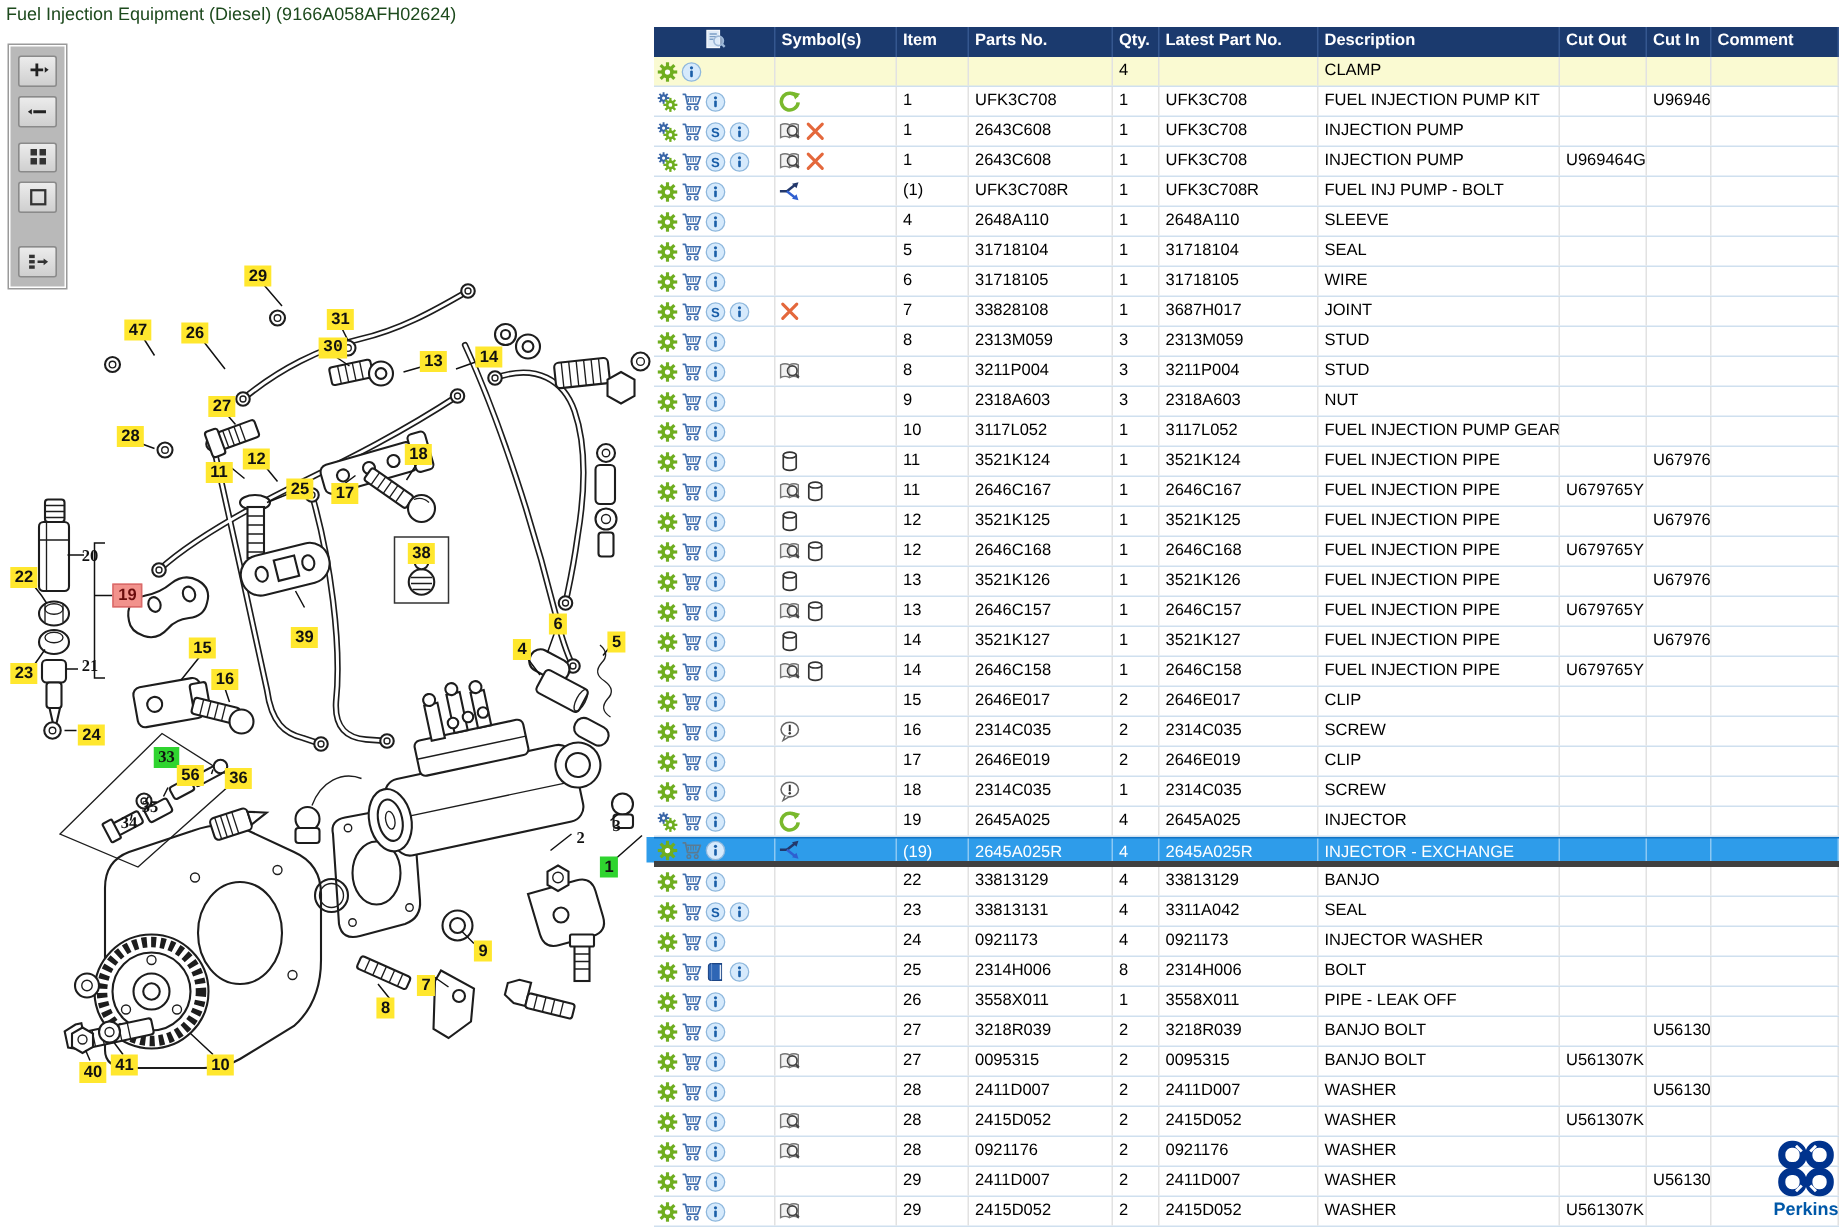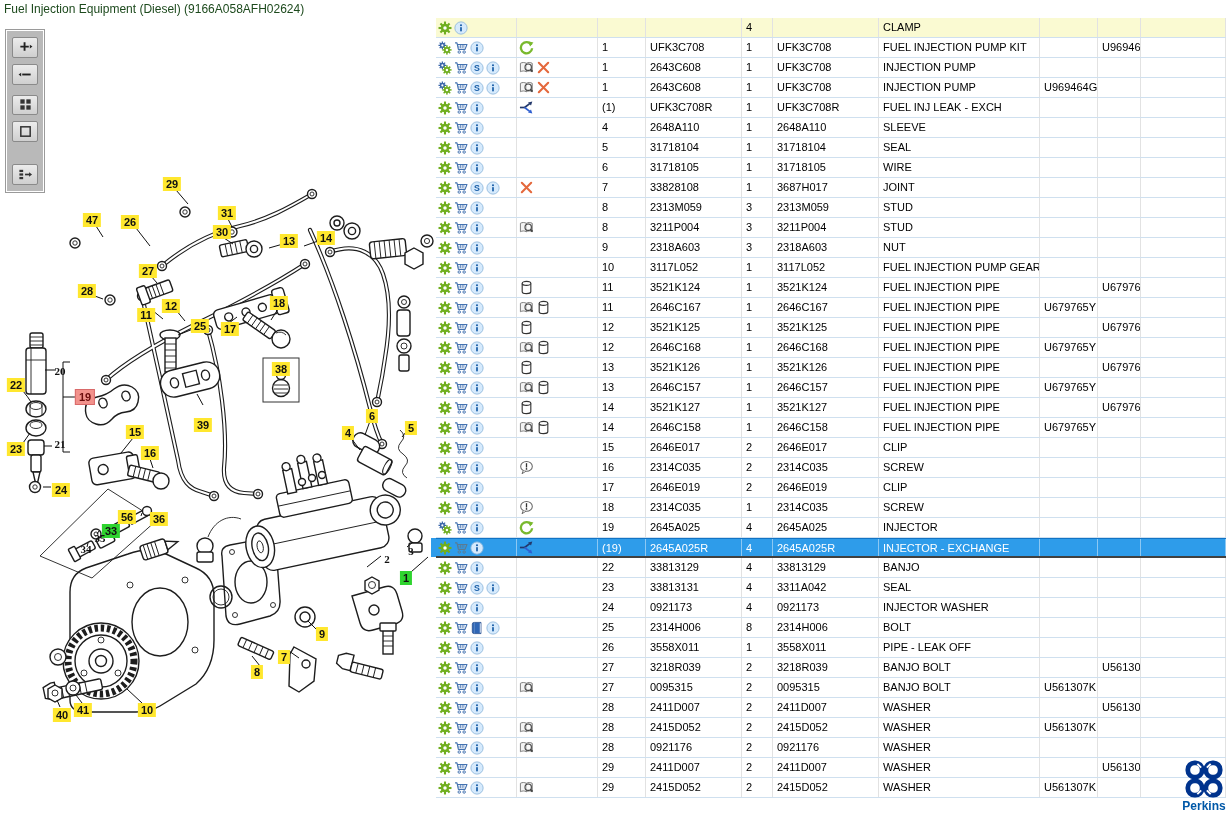--- a/index.html
+++ b/index.html
@@ -31,21 +31,21 @@
   .grid{display:grid;grid-template-columns:81px 81px 48px 96px 31px 106px 161px 58px 43px 85px;}
   .thead{height:20px;background:var(--c-header-bg,#1b3a6e);color:#fff;}
   .thead .c{font-size:11px;font-weight:bold;padding:3px 0 0 4px;border-right:1px solid #35578f;
             box-sizing:border-box;white-space:nowrap;overflow:hidden;}
   .thead .c:first-child{display:flex;justify-content:center;padding-top:1px;}
   .row{height:20px;border-bottom:1px solid #cfe0ef;background:#fff;box-sizing:border-box;position:relative;}
   .row .c{font-size:11px;padding:3px 0 0 4px;border-right:1px solid #e2e2e2;box-sizing:border-box;
           white-space:nowrap;overflow:hidden;color:#000;}
   .row .acts,.row .syms{display:flex;align-items:center;padding:0 0 0 2px;}
   .row.yellow{background:var(--c-highlight-row,#fafad2);}
-  .row.sel{background:var(--c-selected-row,#2e9cea);border-top:1px solid #1273c4;border-bottom:2px solid #404040;}
+  .row.sel{background:var(--c-selected-row,#2e9cea);border-top:1px solid #1273c4;border-bottom:4px solid #404040;}
   .row.sel .c{color:#fff;border-right-color:rgba(255,255,255,.45);}
   .row.sel::before{content:'';position:absolute;left:-5px;top:-1px;bottom:-1px;width:5px;
                    background:var(--c-selected-row,#2e9cea);}
   .ic{display:inline-flex;margin-right:2px;}
   .ic svg{width:14px;height:14px;display:block;}
   .syms .ic svg{width:15px;height:15px;}
   .ic.gray{filter:grayscale(1) opacity(.7);}
   
   .plogo{position:absolute;left:744px;top:742px;width:48px;text-align:center;z-index:2;}
   .plogo svg{width:38px;height:38px;display:block;margin:0 auto;}
@@ -495,24 +495,24 @@
       <span class="lbl plain" style="left: 60px; top: 353px;">20</span>
       <span class="lbl plain" style="left: 60px; top: 426px;">21</span>
       <span class="lbl yellow" style="left: 16px; top: 367px;">22</span>
       <span class="lbl yellow" style="left: 16px; top: 431px;">23</span>
       <span class="lbl yellow" style="left: 61px; top: 472px;">24</span>
       <span class="lbl yellow" style="left: 200px; top: 308px;">25</span>
       <span class="lbl yellow" style="left: 130px; top: 204px;">26</span>
       <span class="lbl yellow" style="left: 148px; top: 253px;">27</span>
       <span class="lbl yellow" style="left: 87px; top: 273px;">28</span>
       <span class="lbl yellow" style="left: 172px; top: 166px;">29</span>
-      <span class="lbl yellow" style="left: 222px; top: 214px;">30</span>
+      <span class="lbl yellow" style="left: 222px; top: 214px; font-family: Liberation Mono, monospace;">30</span>
       <span class="lbl yellow" style="left: 227px; top: 195px;">31</span>
       <span class="lbl yellow" style="left: 92px; top: 202px;">47</span>
-      <span class="lbl green" style="left: 111px; top: 513px;">33</span>
+      <span class="lbl green" style="left: 111px; top: 487px; font-family: Liberation Serif, serif;">33</span>
       <span class="lbl plain" style="left: 86px; top: 531px;">34</span>
       <span class="lbl plain" style="left: 100px; top: 520px;">35</span>
       <span class="lbl yellow" style="left: 143px; top: 501px; margin-left: 16px;">36</span>
       <span class="lbl yellow" style="left: 127px; top: 499px;">56</span>
       <span class="lbl yellow" style="left: 281px; top: 351px;">38</span>
       <span class="lbl yellow" style="left: 203px; top: 407px;">39</span>
       <span class="lbl yellow" style="left: 62px; top: 697px;">40</span>
       <span class="lbl yellow" style="left: 83px; top: 692px;">41</span>
     </div>
   <div class="toolpanel" id="toolpanel">
@@ -538,20 +538,38 @@
       </div>
       <div class="tbtn">
         <svg viewBox="0 0 16 16">
           <use href="#b-panel" xlink:href="#b-panel"></use>
         </svg>
       </div>
     </div>
 </div>
 
 <div id="table">
+  <div class="thead grid" id="thead">
+      <div class="c">
+        <span class="ic">
+          <svg viewBox="0 0 16 16">
+            <use href="#i-listsearch" xlink:href="#i-listsearch"></use>
+          </svg>
+        </span>
+      </div>
+      <div class="c">Symbol(s)</div>
+      <div class="c">Item</div>
+      <div class="c">Parts No.</div>
+      <div class="c">Qty.</div>
+      <div class="c">Latest Part No.</div>
+      <div class="c">Description</div>
+      <div class="c">Cut Out</div>
+      <div class="c">Cut In</div>
+      <div class="c">Comment</div>
+    </div>
   <div id="tbody">
       <div class="row grid yellow">
         <div class="c acts">
           <span class="ic">
             <svg viewBox="0 0 16 16">
               <use href="#i-gear" xlink:href="#i-gear"></use>
             </svg>
           </span>
           <span class="ic">
             <svg viewBox="0 0 16 16">
@@ -713,21 +731,21 @@
           <span class="ic">
             <svg viewBox="0 0 16 16">
               <use href="#i-branch" xlink:href="#i-branch"></use>
             </svg>
           </span>
         </div>
         <div class="c">(1)</div>
         <div class="c">UFK3C708R</div>
         <div class="c">1</div>
         <div class="c">UFK3C708R</div>
-        <div class="c">FUEL INJ LEAK - EXCH</div>
+        <div class="c">FUEL INJ PUMP - BOLT</div>
         <div class="c"></div>
         <div class="c"></div>
         <div class="c"></div>
       </div>
       <div class="row grid">
         <div class="c acts">
           <span class="ic">
             <svg viewBox="0 0 16 16">
               <use href="#i-gear" xlink:href="#i-gear"></use>
             </svg>

